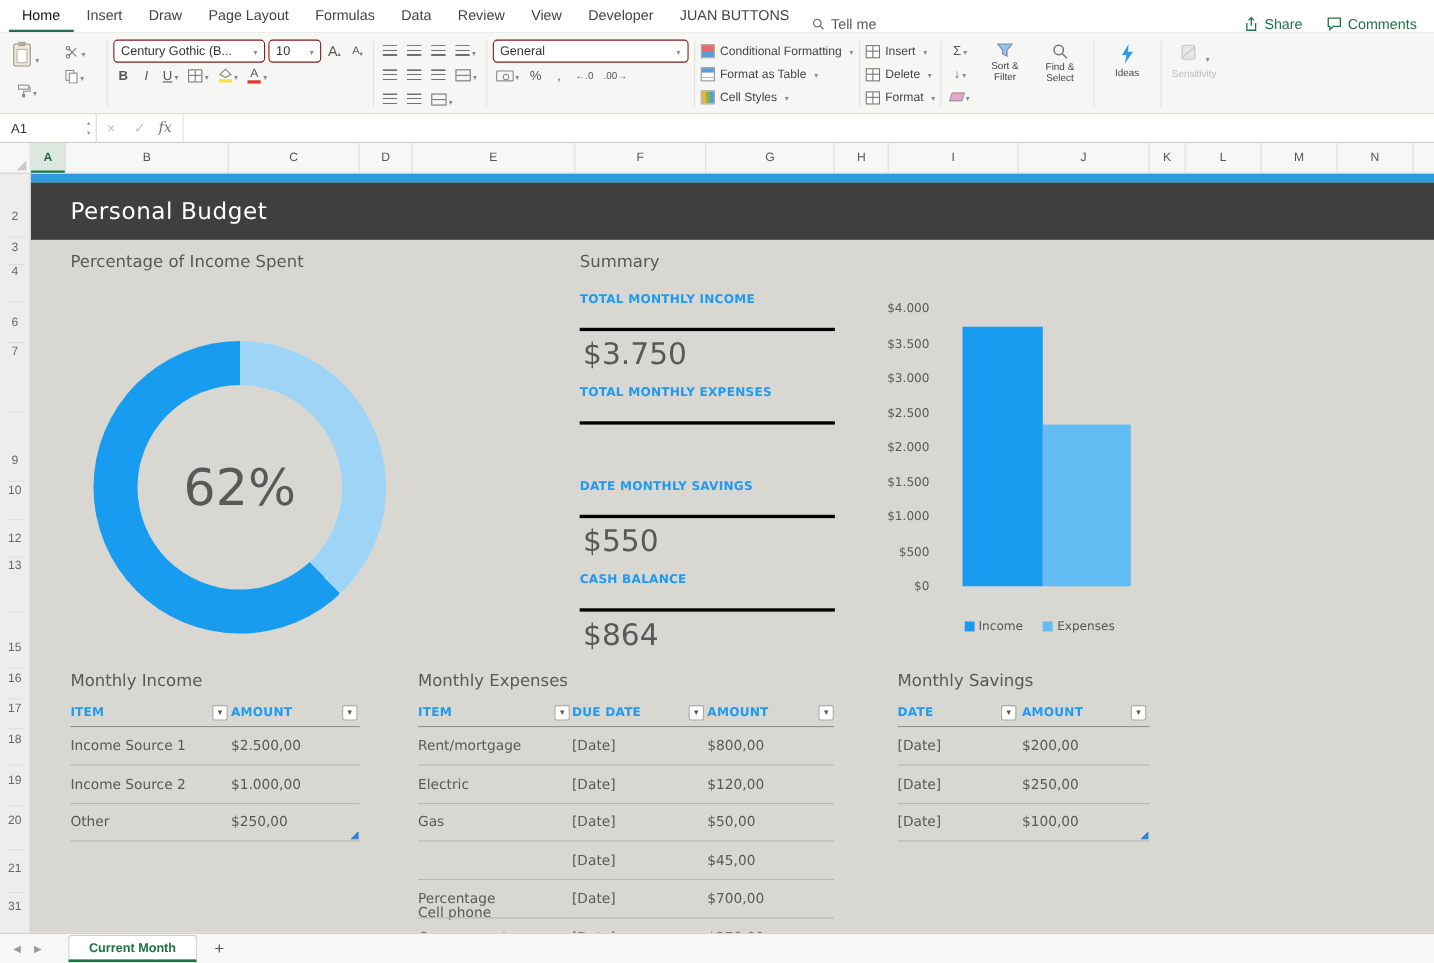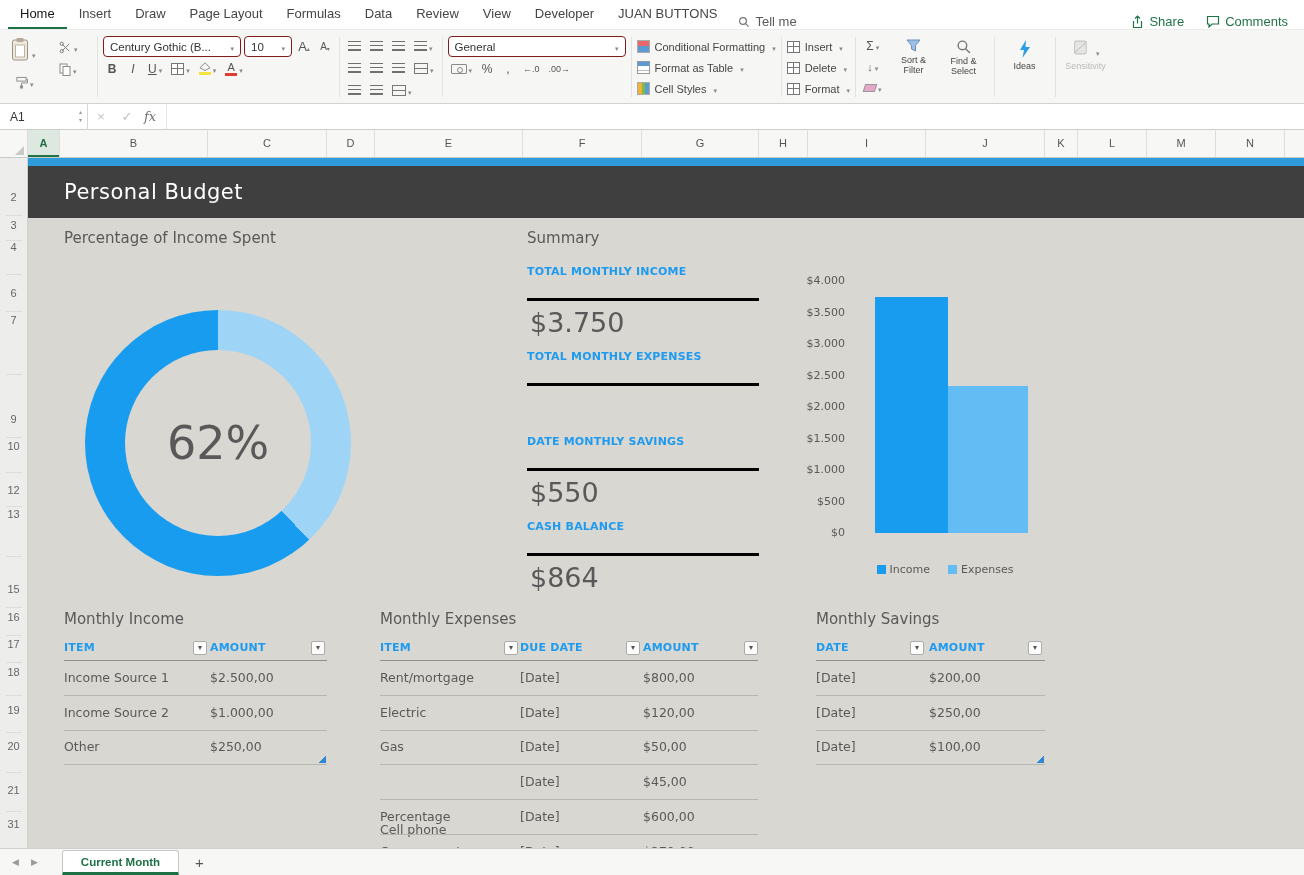--- a/index.html
+++ b/index.html
@@ -556,21 +556,21 @@
         <div class="tbl-cell" style="left: 380px; top: 581px;">Gas</div>
         <div class="tbl-cell" style="left: 520px; top: 581px;">[Date]</div>
         <div class="tbl-cell" style="left: 643px; top: 581px;">$50,00</div>
         <div class="tbl-line" style="left: 380px; width: 378px; top: 606px;"></div>
         <div class="tbl-cell" style="left: 380px; top: 616px; margin-top: 48px;">Cell phone</div>
         <div class="tbl-cell" style="left: 520px; top: 616px;">[Date]</div>
         <div class="tbl-cell" style="left: 643px; top: 616px;">$45,00</div>
         <div class="tbl-line" style="left: 380px; width: 378px; top: 641px;"></div>
         <div class="tbl-cell" style="left: 380px; top: 651px;">Percentage</div>
         <div class="tbl-cell" style="left: 520px; top: 651px;">[Date]</div>
-        <div class="tbl-cell" style="left: 643px; top: 651px;">$600,00</div>
+        <div class="tbl-cell" style="left: 643px; top: 651px;">$700,00</div>
         <div class="tbl-line" style="left: 380px; width: 378px; top: 676px;"></div>
         <div class="tbl-cell" style="left: 380px; top: 686px;">Car payment</div>
         <div class="tbl-cell" style="left: 520px; top: 686px;">[Date]</div>
         <div class="tbl-cell" style="left: 643px; top: 686px;">$270,00</div>
         <div class="tbl-title" style="left: 816px; top: 452px;">Monthly Savings</div>
         <div class="tbl-hdr" style="left: 816px; top: 483px;">DATE</div>
         <div class="filterbtn" style="left: 910px; top: 483px;"></div>
         <div class="tbl-hdr" style="left: 929px; top: 483px;">AMOUNT</div>
         <div class="filterbtn" style="left: 1028px; top: 483px;"></div>
         <div class="tbl-hline" style="left: 816px; width: 229px; top: 502px;"></div>

